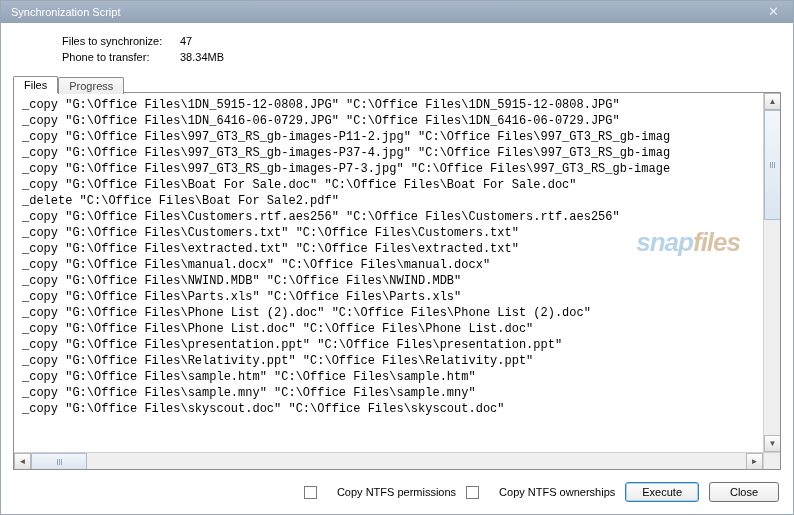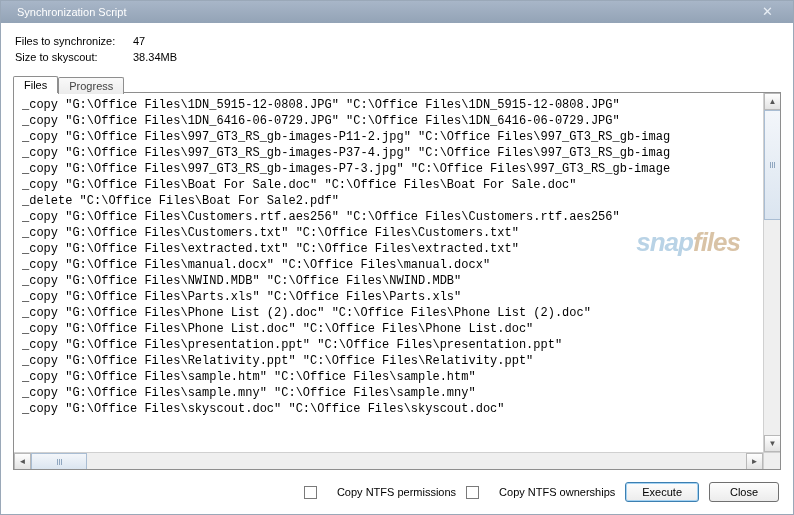--- a/index.html
+++ b/index.html
@@ -17,34 +17,35 @@
   border: 1px solid #9aa8b8;
   background: #fff;
   display: flex;
   flex-direction: column;
 }
 .titlebar {
   background: linear-gradient(#a8b6c8, #93a3b6);
   color: #fff;
   height: 22px;
   line-height: 22px;
-  padding: 0 16px;
+  padding: 0 10px;
   display: flex;
   align-items: center;
   justify-content: space-between;
   font-size: 11px;
 }
 .titlebar .close-x {
   font-family: Arial, sans-serif;
   font-size: 13px;
   color: #e8eef5;
   padding: 0 4px;
 }
 .summary {
   padding: 10px 14px 6px 14px;
+  margin-left: 47px;
 }
 .summary-row {
   display: flex;
   gap: 8px;
   line-height: 16px;
   color: #000;
 }
 .summary-label { width: 110px; }
 .tabs {
   display: flex;
@@ -181,21 +182,21 @@
     <span>Synchronization Script</span>
     <span class="close-x">✕</span>
   </div>
 
   <div class="summary">
     <div class="summary-row">
       <span class="summary-label">Files to synchronize:</span>
       <span>47</span>
     </div>
     <div class="summary-row">
-      <span class="summary-label">Size to skyscout:</span>
+      <span class="summary-label">Phone to transfer:</span>
       <span>38.34MB</span>
     </div>
   </div>
 
   <div class="tabs">
     <div class="tab active">Files</div>
     <div class="tab inactive">Progress</div>
   </div>
 
   <div class="content-frame">

